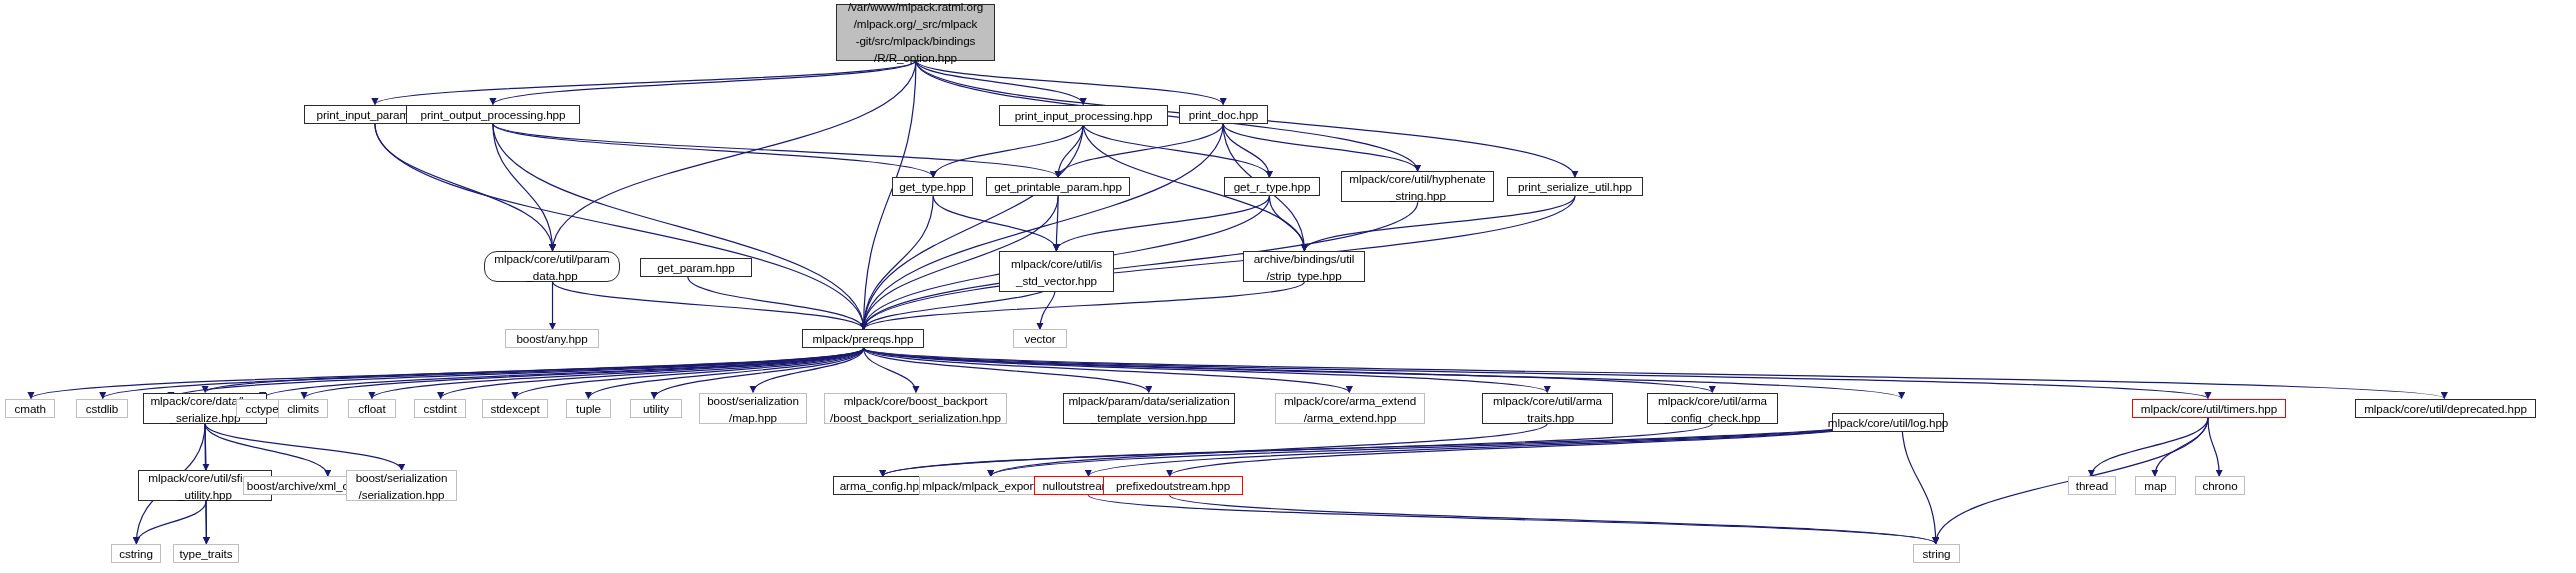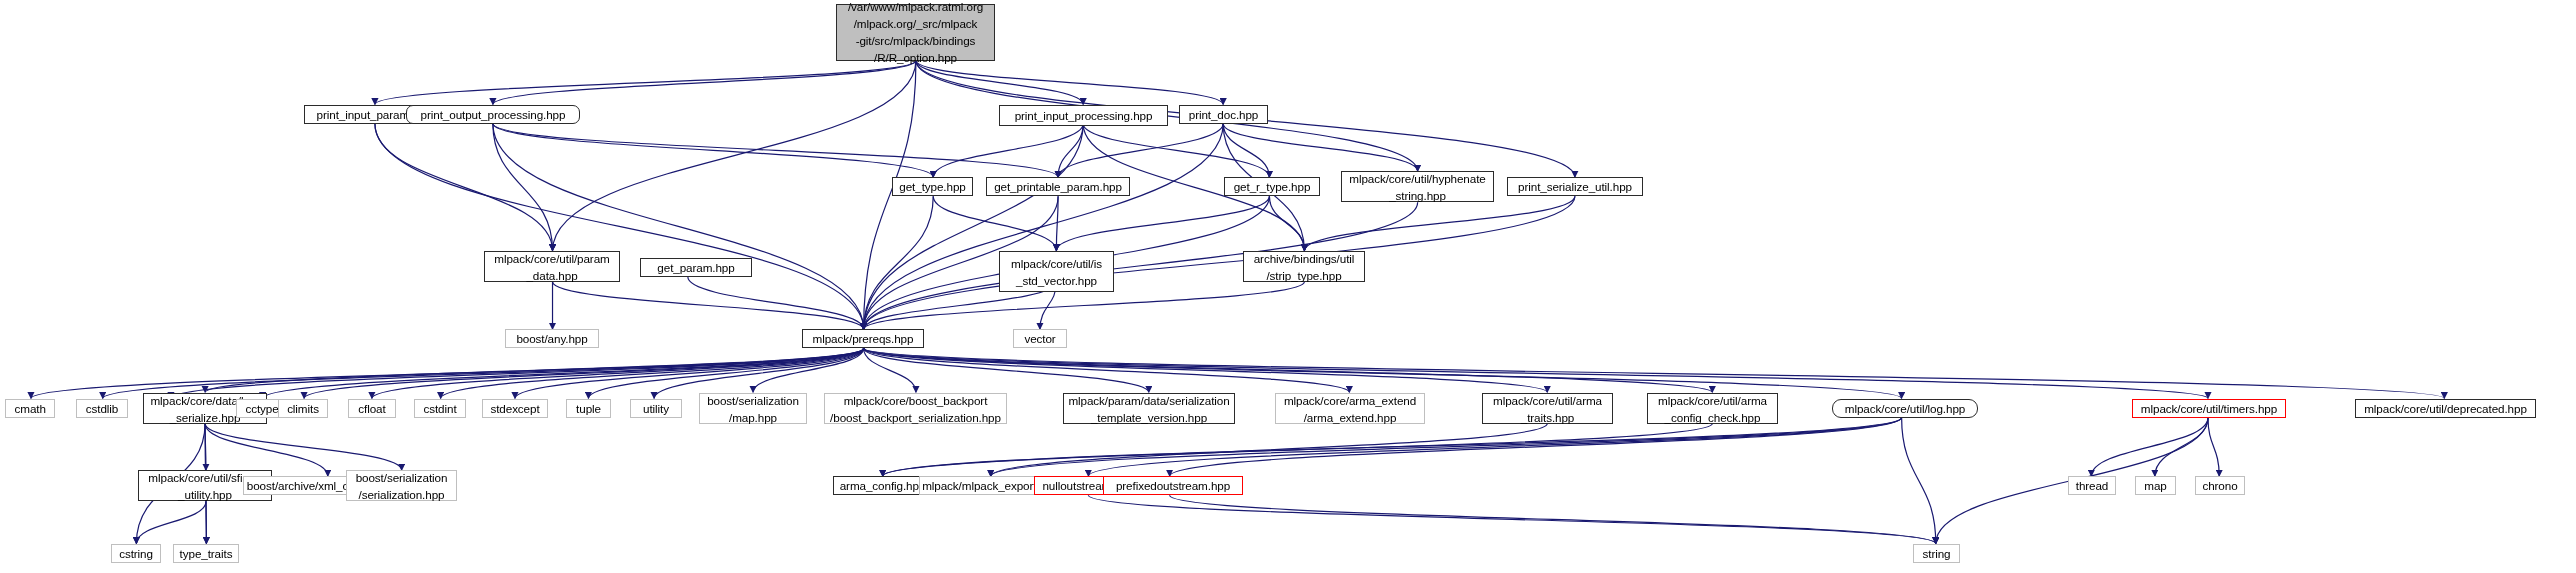--- a/index.html
+++ b/index.html
@@ -142,30 +142,30 @@
         <path d="M 2554 483 C 2554 517, 2567 517, 2567 551" marker-end="url(#arrow)" stroke="#191970"></path>
         <path d="M 2554 483 C 2554 556, 2239 556, 2239 629" marker-end="url(#arrow)" stroke="#191970"></path>
       </g>
   </svg>
   <div id="node-layer">
       <div class="node root" style="left: 836px; top: 3.5px; width: 159px; height: 57px;">/var/www/mlpack.ratml.org
 /mlpack.org/_src/mlpack
 -git/src/mlpack/bindings
 /R/R_option.hpp</div>
       <div class="node strong" style="left: 304px; top: 105px; width: 140px; height: 19px;">print_input_param.hpp</div>
-      <div class="node strong" style="left: 406px; top: 105px; width: 174px; height: 19px; border-radius: 7px;">print_output_processing.hpp</div>
+      <div class="node strong" style="left: 406px; top: 105px; width: 174px; height: 19px;">print_output_processing.hpp</div>
       <div class="node strong" style="left: 999px; top: 105px; width: 169px; height: 21px;">print_input_processing.hpp</div>
       <div class="node strong" style="left: 1179px; top: 105px; width: 89px; height: 19px;">print_doc.hpp</div>
       <div class="node strong" style="left: 892px; top: 177px; width: 81px; height: 19px;">get_type.hpp</div>
       <div class="node strong" style="left: 986px; top: 177px; width: 144px; height: 19px;">get_printable_param.hpp</div>
       <div class="node strong" style="left: 1224px; top: 177px; width: 96px; height: 19px;">get_r_type.hpp</div>
       <div class="node strong" style="left: 1341px; top: 171px; width: 153px; height: 31px;">mlpack/core/util/hyphenate
 _string.hpp</div>
       <div class="node strong" style="left: 1507px; top: 177px; width: 136px; height: 19px;">print_serialize_util.hpp</div>
-      <div class="node strong" style="left: 484px; top: 251px; width: 136px; height: 31px;">mlpack/core/util/param
+      <div class="node strong" style="left: 484px; top: 251px; width: 136px; height: 31px; border-radius: 13px;">mlpack/core/util/param
 _data.hpp</div>
       <div class="node strong" style="left: 640px; top: 258px; width: 112px; height: 19px;">get_param.hpp</div>
       <div class="node strong" style="left: 999px; top: 251px; width: 115px; height: 41px;">mlpack/core/util/is
 _std_vector.hpp</div>
       <div class="node strong" style="left: 1243px; top: 251px; width: 122px; height: 31px;">archive/bindings/util
 /strip_type.hpp</div>
       <div class="node" style="left: 505px; top: 329px; width: 94px; height: 19px;">boost/any.hpp</div>
       <div class="node strong" style="left: 802px; top: 329px; width: 122px; height: 19px;">mlpack/prereqs.hpp</div>
       <div class="node" style="left: 1013px; top: 329px; width: 54px; height: 19px;">vector</div>
       <div class="node" style="left: 5.2px; top: 399px; width: 50px; height: 19px;">cmath</div>
@@ -185,21 +185,21 @@
       <div class="node" style="left: 824px; top: 393px; width: 183px; height: 31px;">mlpack/core/boost_backport
 /boost_backport_serialization.hpp</div>
       <div class="node strong" style="left: 1063px; top: 393px; width: 172px; height: 31px;">mlpack/param/data/serialization
 _template_version.hpp</div>
       <div class="node" style="left: 1275px; top: 393px; width: 150px; height: 31px;">mlpack/core/arma_extend
 /arma_extend.hpp</div>
       <div class="node strong" style="left: 1482px; top: 393px; width: 131px; height: 31px;">mlpack/core/util/arma
 _traits.hpp</div>
       <div class="node strong" style="left: 1647px; top: 393px; width: 131px; height: 31px;">mlpack/core/util/arma
 _config_check.hpp</div>
-      <div class="node strong" style="left: 1832px; top: 399px; width: 146px; height: 19px; border-radius: 9px;">mlpack/core/util/log.hpp</div>
+      <div class="node strong" style="left: 1832px; top: 413px; width: 112px; height: 19px;">mlpack/core/util/log.hpp</div>
       <div class="node err" style="left: 2132px; top: 399px; width: 154px; height: 19px;">mlpack/core/util/timers.hpp</div>
       <div class="node strong" style="left: 2355px; top: 399px; width: 181px; height: 19px;">mlpack/core/util/deprecated.hpp</div>
       <div class="node strong" style="left: 138px; top: 470px; width: 134px; height: 31px;">mlpack/core/util/sfinae
 _utility.hpp</div>
       <div class="node" style="left: 243px; top: 476px; width: 169px; height: 19px;">boost/archive/xml_oarchive.hpp</div>
       <div class="node" style="left: 346px; top: 470px; width: 111px; height: 31px;">boost/serialization
 /serialization.hpp</div>
       <div class="node strong" style="left: 833px; top: 476px; width: 99px; height: 19px;">arma_config.hpp</div>
       <div class="node" style="left: 919px; top: 476px; width: 143px; height: 19px;">mlpack/mlpack_export.hpp</div>
       <div class="node err" style="left: 1034px; top: 476px; width: 108px; height: 19px;">nulloutstream.hpp</div>

